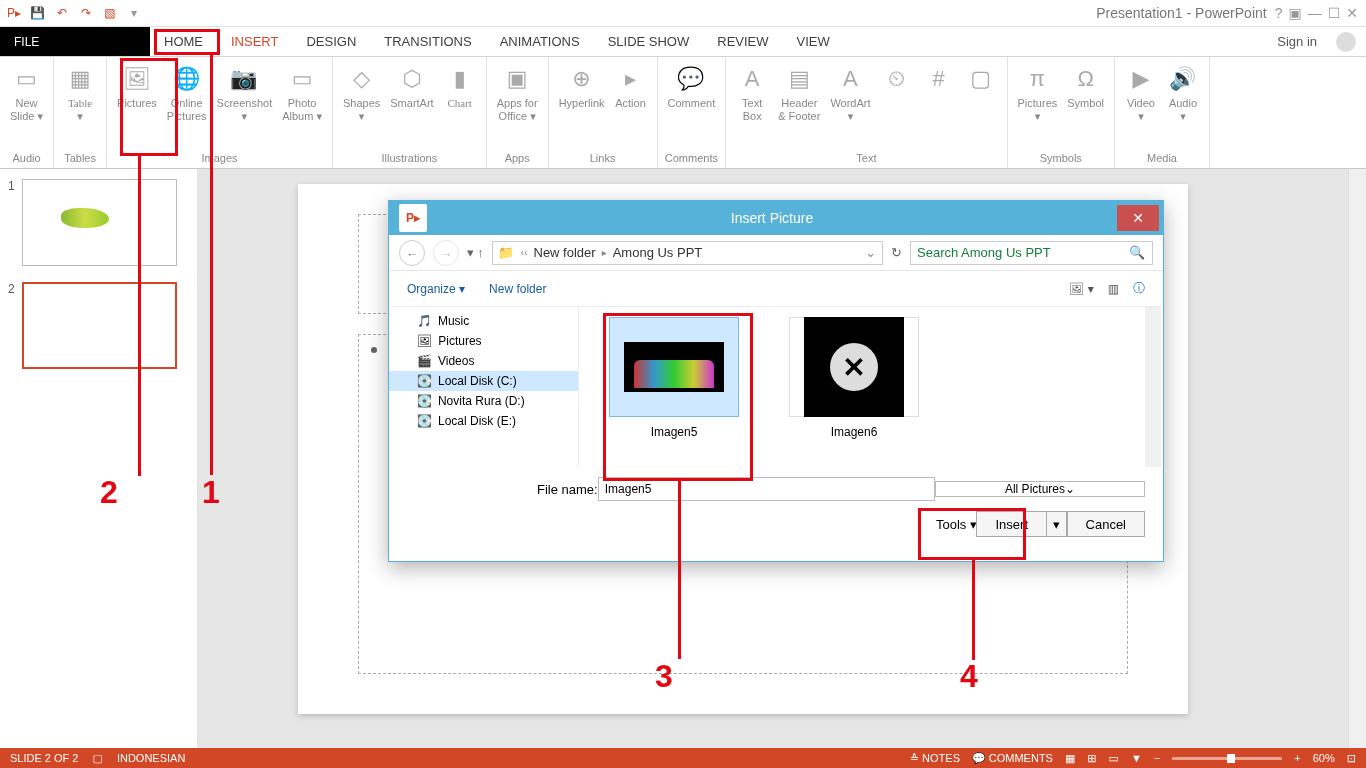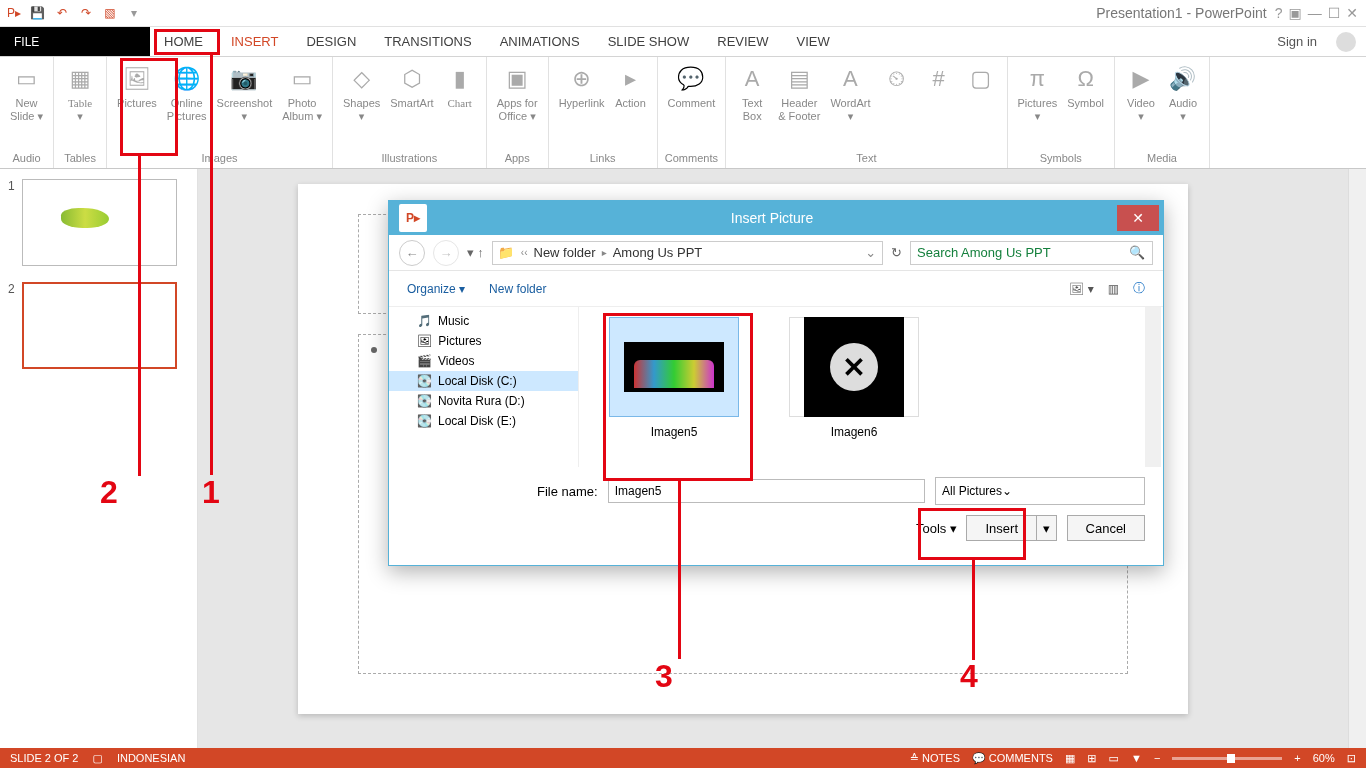--- a/index.html
+++ b/index.html
@@ -60,24 +60,24 @@
 .dlg-toolbar .right { margin-left: auto; display: flex; gap: 14px; align-items: center; color: #555; }
 .dlg-body { display: flex; height: 160px; }
 .dlg-tree { width: 190px; border-right: 1px solid #eee; padding: 4px 0; font-size: 12px; overflow: hidden; position: relative; }
 .tree-item { padding: 3px 8px 3px 28px; display: flex; align-items: center; gap: 6px; cursor: pointer; }
 .tree-item.sel { background: #cde8ff; }
 .dlg-files { flex: 1; display: flex; gap: 30px; padding: 10px 20px; position: relative; }
 .file { width: 150px; text-align: center; font-size: 12px; cursor: pointer; }
 .file-thumb { width: 130px; height: 100px; margin: 0 auto 8px; display: flex; align-items: center; justify-content: center; border: 1px solid #ddd; }
 .file.selected .file-thumb { background: #cde8ff; border-color: #7ab8e8; }
 .dlg-footer { padding: 10px 18px 14px; }
-.footer-row { display: flex; align-items: center; gap: 10px; margin-bottom: 10px; font-size: 13px; }
+.footer-row { display: flex; align-items: center; margin-bottom: 10px; font-size: 13px; }
 .fname-label { margin-left: 130px; }
 .fname-input { flex: 1; height: 24px; border: 1px solid #bbb; padding: 0 6px; font-size: 12px; }
-.filter-sel { width: 210px; height: 28px; border: 1px solid #bbb; padding: 0 6px; font-size: 12px; display: flex; align-items: center; justify-content: flex-start; }
+.filter-sel { width: 210px; height: 16px; border: 1px solid #bbb; padding: 0 6px; font-size: 12px; display: flex; align-items: center; justify-content: center; }
 .btn { height: 26px; padding: 0 18px; border: 1px solid #aaa; background: #f5f5f5; font-size: 13px; cursor: pointer; display: flex; align-items: center; }
 .btn.split { padding: 0; }
 .btn.split .main { padding: 0 18px; border-right: 1px solid #aaa; height: 100%; display: flex; align-items: center; }
 .btn.split .drop { padding: 0 6px; }
 
 
 .anno-box { position: absolute; border: 3px solid #e30613; pointer-events: none; z-index: 100; }
 .anno-line { position: absolute; background: #e30613; z-index: 99; pointer-events: none; }
 .anno-num { position: absolute; color: #e30613; font-size: 32px; font-weight: bold; z-index: 100; pointer-events: none; }
 

